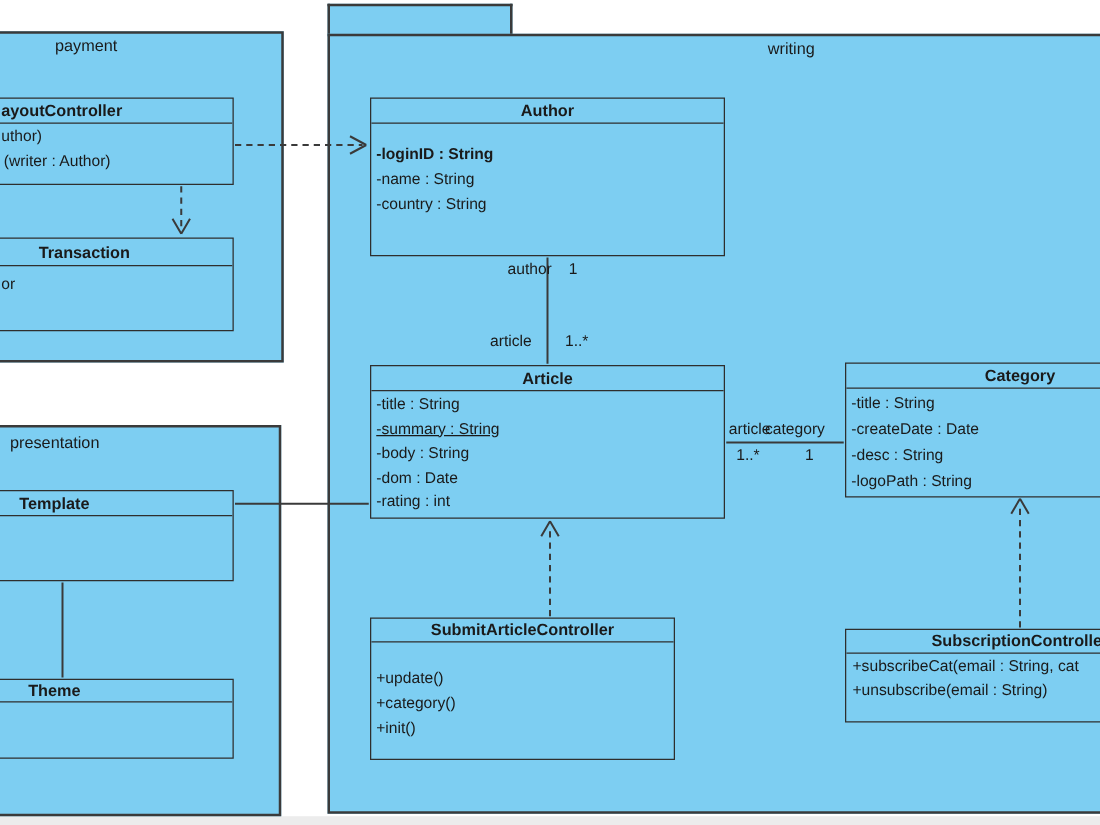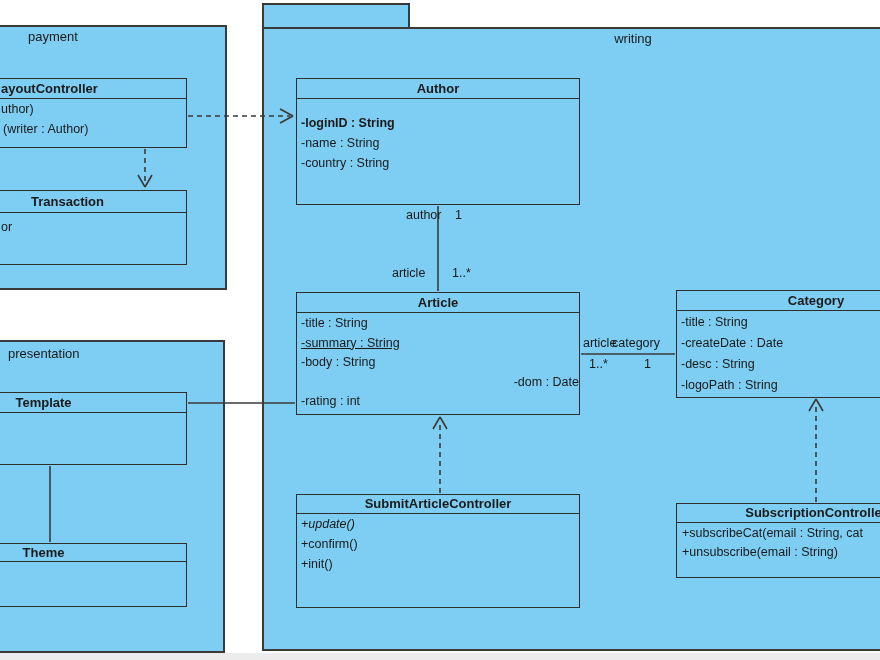--- a/index.html
+++ b/index.html
@@ -21,21 +21,21 @@
 
 <div class="canvas">
 
   <div class="footer-strip"></div>
 
   <div class="pkg" style="left:-100px; top:25px; width:327px; height:265px;"></div>
   <div class="pkg" style="left:-100px; top:340px; width:325px; height:313px;"></div>
   <div class="pkg-tab" style="left:262px; top:3px; width:148px; height:26px;"></div>
   <div class="pkg" style="left:262px; top:27px; width:640px; height:624px;"></div>
 
-  <div class="pkg-label" style="left:28px; top:29px;">payment</div>
+  <div class="pkg-label" style="left:44px; top:29px;">payment</div>
   <div class="pkg-label" style="left:603px; top:31px; width:60px; text-align:center;">writing</div>
   <div class="pkg-label" style="left:8px; top:346px;">presentation</div>
 
   <div class="cls" style="left:-100px; top:78px; width:287px; height:70px;">
     <div class="cls-title" style="height:20px; line-height:19px; text-align:left; padding-left:100px;">ayoutController</div>
     <div class="member" style="padding-left:100px;">uthor)</div>
     <div class="member" style="padding-left:102px;">(writer : Author)</div>
   </div>
 
   <div class="cls" style="left:-100px; top:190px; width:287px; height:75px;">
@@ -48,36 +48,36 @@
     <div class="member" style="margin-top:14px;font-weight:bold;">-loginID : String</div>
     <div class="member">-name : String</div>
     <div class="member">-country : String</div>
   </div>
 
   <div class="cls" style="left:296px; top:292px; width:284px; height:123px;">
     <div class="cls-title" style="height:20px; line-height:19px;">Article</div>
     <div class="member" style="margin-top:1px; line-height:19.5px;">-title : String</div>
     <div class="member" style="line-height:19.5px;text-decoration:underline;">-summary : String</div>
     <div class="member" style="line-height:19.5px;">-body : String</div>
-    <div class="member" style="line-height:19.5px;text-align:right;">-dom : Date</div>
+    <div class="member" style="line-height:19.5px;">-dom : Date</div>
     <div class="member" style="line-height:19.5px;">-rating : int</div>
   </div>
 
   <div class="cls" style="left:676px; top:290px; width:280px; height:108px;">
     <div class="cls-title" style="height:20px; line-height:19px;">Category</div>
     <div class="member" style="margin-top:1px; line-height:21px;">-title : String</div>
     <div class="member" style="line-height:21px;">-createDate : Date</div>
     <div class="member" style="line-height:21px;">-desc : String</div>
     <div class="member" style="line-height:21px;">-logoPath : String</div>
   </div>
 
-  <div class="cls" style="left:296px; top:494px; width:284px; height:114px;">
+  <div class="cls" style="left:296px; top:494px; width:244px; height:114px;">
     <div class="cls-title" style="height:19px; line-height:18px;">SubmitArticleController</div>
-    <div class="member" style="margin-top:0;font-style:italic;">+update()</div>
-    <div class="member">+confirm()</div>
+    <div class="member" style="margin-top:18px;">+update()</div>
+    <div class="member">+category()</div>
     <div class="member">+init()</div>
   </div>
 
   <div class="cls" style="left:676px; top:503px; width:280px; height:75px;">
     <div class="cls-title" style="height:19px; line-height:18px;">SubscriptionController</div>
     <div class="member" style="margin-top:1px; line-height:19px; padding-left:5px;">+subscribeCat(email : String, cat</div>
     <div class="member" style="line-height:19px; padding-left:5px;">+unsubscribe(email : String)</div>
   </div>
 
   <div class="cls" style="left:-100px; top:392px; width:287px; height:73px;">

